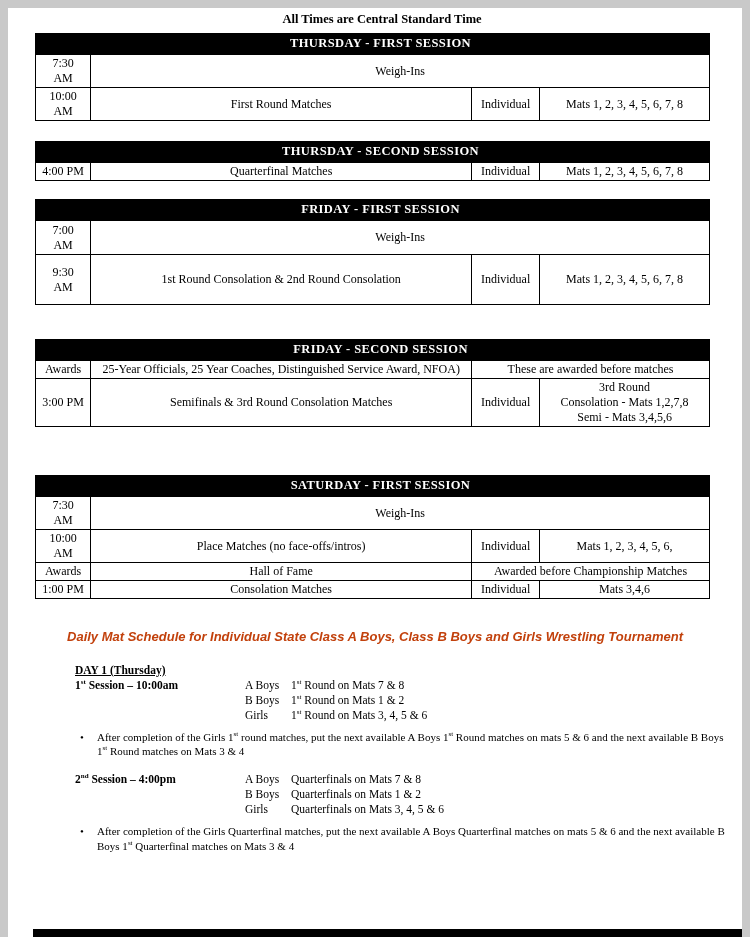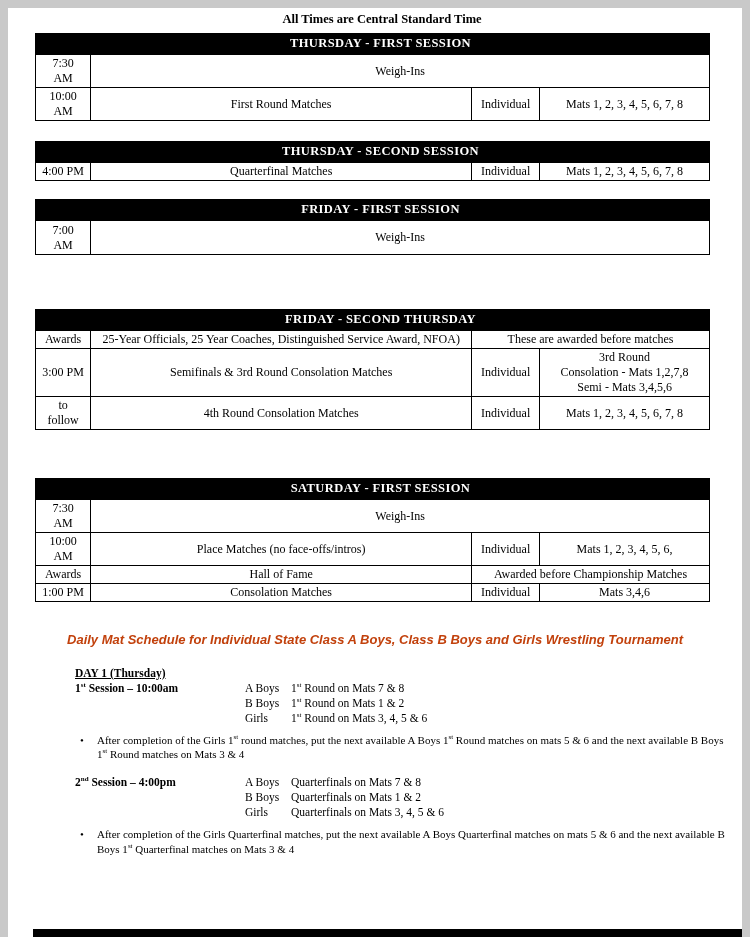--- a/index.html
+++ b/index.html
@@ -88,72 +88,72 @@
         </thead>
         <tbody>
           <tr>
             <td>4:00 PM</td>
             <td>Quarterfinal Matches</td>
             <td>Individual</td>
             <td>Mats 1, 2, 3, 4, 5, 6, 7, 8</td>
           </tr>
         </tbody>
       </table>
-      <table class="session t-idx-2" style="margin-bottom: 54px;">
+      <table class="session t-idx-2" style="margin-bottom: 34px;">
         <colgroup>
           <col style="width: 8.2%;">
           <col style="width: 56.5%;">
           <col style="width: 10.1%;">
           <col style="width: 25.2%;">
         </colgroup>
         <thead>
           <tr>
             <th colspan="4">FRIDAY - FIRST SESSION</th>
           </tr>
         </thead>
         <tbody>
           <tr>
             <td>7:00
 AM</td>
             <td colspan="3">Weigh-Ins</td>
           </tr>
+          <tr>
+            <td>9:30
+AM</td>
+            <td>1st Round Consolation &amp; 2nd Round Consolation</td>
+            <td>Individual</td>
+            <td>Mats 1, 2, 3, 4, 5, 6, 7, 8</td>
+          </tr>
         </tbody>
       </table>
       <table class="session t-idx-3" style="margin-bottom: 48px;">
         <colgroup>
           <col style="width: 8.2%;">
           <col style="width: 56.5%;">
           <col style="width: 10.1%;">
           <col style="width: 25.2%;">
         </colgroup>
         <thead>
           <tr>
-            <th colspan="4">FRIDAY - SECOND THURSDAY</th>
+            <th colspan="4">FRIDAY - SECOND SESSION</th>
           </tr>
         </thead>
         <tbody>
           <tr>
             <td>Awards</td>
             <td>25-Year Officials, 25 Year Coaches, Distinguished Service Award, NFOA)</td>
             <td colspan="2">These are awarded before matches</td>
           </tr>
           <tr>
             <td>3:00 PM</td>
             <td>Semifinals &amp; 3rd Round Consolation Matches</td>
             <td>Individual</td>
             <td>3rd Round
 Consolation - Mats 1,2,7,8
 Semi - Mats 3,4,5,6</td>
-          </tr>
-          <tr>
-            <td>to
-follow</td>
-            <td>4th Round Consolation Matches</td>
-            <td>Individual</td>
-            <td>Mats 1, 2, 3, 4, 5, 6, 7, 8</td>
           </tr>
         </tbody>
       </table>
       <table class="session t-idx-4" style="margin-bottom: 0px;">
         <colgroup>
           <col style="width: 8.2%;">
           <col style="width: 56.5%;">
           <col style="width: 10.1%;">
           <col style="width: 25.2%;">
         </colgroup>

